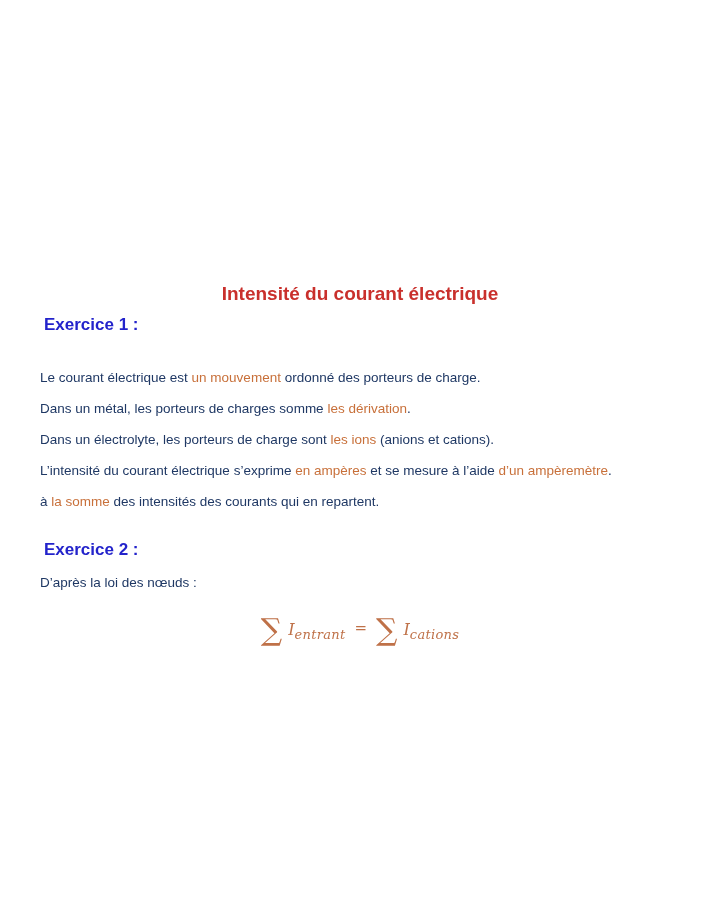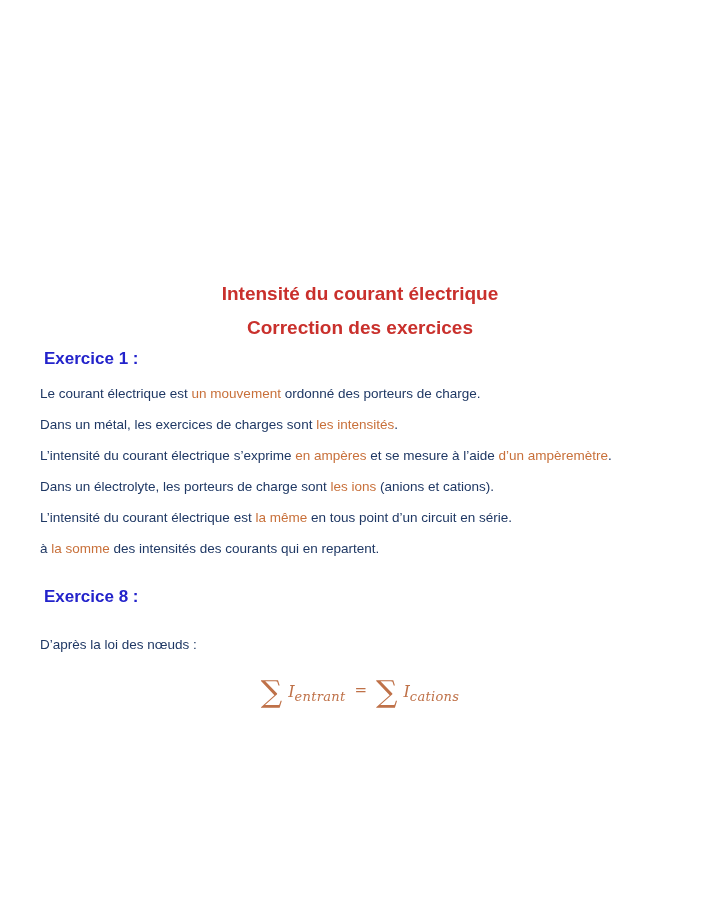--- a/index.html
+++ b/index.html
@@ -32,34 +32,34 @@
     font-weight: 700;
     color: var(--heading, #2323CB);
   }
   .para {
     margin: 0 12px 5px 40px;
     font-size: 13.5px;
     line-height: 26px;
     color: var(--body, #1F3864);
   }
   .section-1 .para:first-of-type {
-    margin-top: 11px;
+    margin-top: 29px;
   }
   .accent {
     color: var(--accent, #C8703A);
   }
   .line {
     display: block;
     white-space: nowrap;
   }
   .section-2 .exercise-heading {
     margin-top: 24px;
   }
   .section-2 .para {
-    margin-top: 24px;
+    margin-top: 9px;
   }
   .formula {
     margin-top: 10px;
     text-align: center;
     color: var(--formula, #BF7148);
     font-family: "DejaVu Serif", serif;
     height: 44px;
     line-height: 44px;
   }
   .sigma {
@@ -84,42 +84,40 @@
     vertical-align: 2px;
   }
 </style>
 </head>
 <body>
 
 <div class="page">
 
   <div class="title-block">
     <div class="title-line">Intensité du courant électrique</div>
-    <div class="title-line">Correction des exercices</div>
   </div>
 
   <section class="section-1">
     <h2 class="exercise-heading">Exercice 1 :</h2>
 
     <p class="para"><span>Le courant électrique est </span><span class="accent">un mouvement</span><span> ordonné des porteurs de charge.</span></p>
 
-    <p class="para"><span>Dans un métal, les exercices de charges sont </span><span class="accent">les intensités</span><span>.</span></p>
+    <p class="para"><span>Dans un métal, les porteurs de charges somme </span><span class="accent">les dérivation</span><span>.</span></p>
+
+    <p class="para"><span>Dans un électrolyte, les porteurs de charge sont </span><span class="accent">les ions</span><span> (anions et cations).</span></p>
 
     <p class="para"><span>L’intensité du courant électrique s’exprime </span><span class="accent">en ampères</span><span> et se mesure à l’aide </span><span class="accent">d’un ampèremètre</span><span>.</span></p>
 
-    <p class="para"><span>Dans un électrolyte, les porteurs de charge sont </span><span class="accent">les ions</span><span> (anions et cations).</span></p>
-
-    <p class="para"><span>L’intensité du courant électrique est </span><span class="accent">la même</span><span> en tous point d’un circuit en série.</span></p>
 
     <p class="para">
         <span class="line"><span>à </span><span class="accent">la somme</span><span> des intensités des courants qui en repartent.</span></span>
       </p>
   </section>
 
   <section class="section-2">
-    <h2 class="exercise-heading">Exercice 8 :</h2>
+    <h2 class="exercise-heading">Exercice 2 :</h2>
 
     <p class="para">D’après la loi des nœuds :</p>
 
     <div class="formula"><span class="sigma">∑</span><span class="ivar">I</span><sub>entrant</sub><span class="eq">=</span><span class="sigma">∑</span><span class="ivar">I</span><sub>cations</sub></div>
   </section>
 
 </div>
 
 </body></html>

